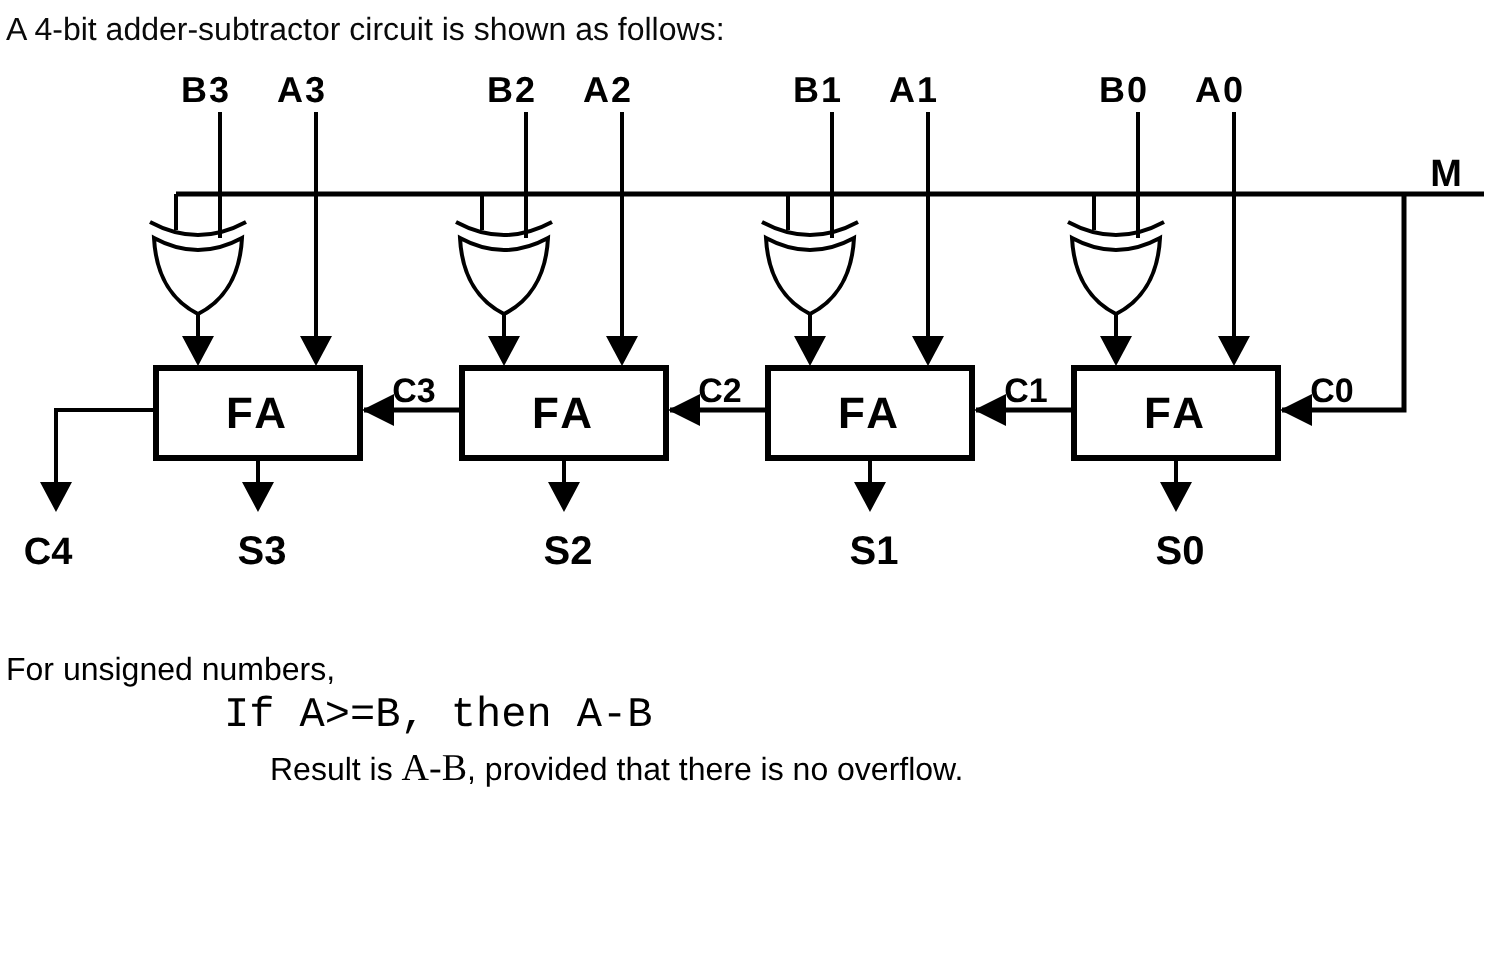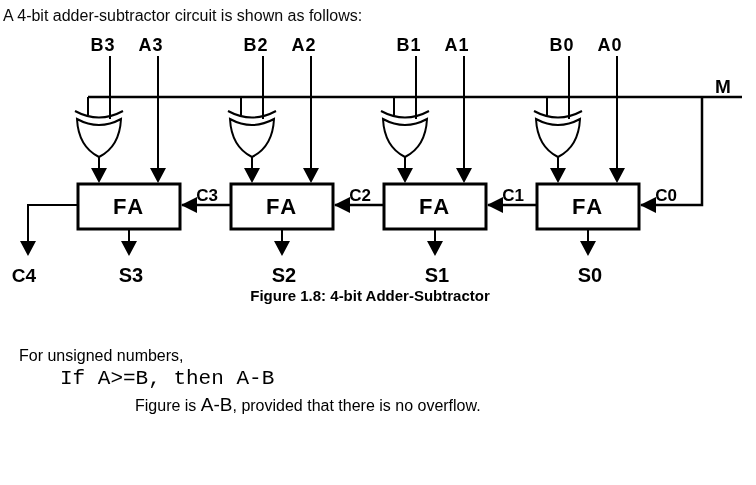--- a/index.html
+++ b/index.html
@@ -15,25 +15,25 @@
   .mlbl{font-size:19px;}
   .c4lbl{font-size:19px;}
   .wire{stroke:#000;stroke-width:2;fill:none;}
   .busw{stroke:#000;stroke-width:2.5;fill:none;}
   .arr{fill:#000;stroke:none;}
   .xbody{fill:#fff;stroke:#000;stroke-width:2;}
   .xarc{fill:none;stroke:#000;stroke-width:2;}
   .fa{fill:#fff;stroke:#000;stroke-width:3;}
   .caption{width:740px;text-align:center;font-weight:bold;font-size:15px;line-height:20px;}
   .notes{margin-top:38px;font-size:16px;}
-  .n-head{line-height:24px;padding-left:19px;}
+  .n-head{line-height:24px;padding-left:3px;}
   .n-head.signed{line-height:28px;}
-  .n-mono{font-family:"Liberation Mono","DejaVu Sans Mono",monospace;font-size:21px;line-height:22px;margin-left:60px;white-space:pre;}
+  .n-mono{font-family:"Liberation Mono","DejaVu Sans Mono",monospace;font-size:21px;line-height:22px;margin-left:112px;white-space:pre;}
   .n-result{line-height:29px;margin-left:135px;}
-  .mono-inline{font-family:Liberation Sans, sans-serif;font-size:19px;}
+  .mono-inline{font-family:Liberation Serif, serif;font-size:19px;}
 </style>
 </head>
 <body>
 
 <div class="page">
 
   <div class="title">A 4-bit adder-subtractor circuit is shown as follows:</div>
 
   <svg class="circuit" width="756" height="258" viewBox="0 28 756 258">
 
@@ -122,21 +122,20 @@
       <text class="fa-lbl" x="129" y="214">FA</text>
       <path class="wire" d="M 129,229 V 242"></path>
       <polygon class="arr" points="121,241 137,241 129,256"></polygon>
       <text class="sum" x="131" y="282">S0</text>
       <path class="busw" d="M 182,205 H 243 V 98"></path>
       <polygon class="arr" points="181,205 197,197 197,213"></polygon>
       <text class="carry" x="207" y="201">C0</text>
     </g>
   </svg>
 
-  <div class="caption">Figure 1.8: 4-bit Adder-Subtractor</div>
 
   <div class="notes">
     <div class="n-head">For unsigned numbers,</div>
     <div class="n-mono">If A&gt;=B, then A-B</div>
-    <div class="n-result"><span>Figure is </span><span class="mono-inline">A-B</span><span>, provided that there is no overflow.</span></div>
+    <div class="n-result"><span>Result is </span><span class="mono-inline">A-B</span><span>, provided that there is no overflow.</span></div>
   </div>
 
 </div>
 
 </body></html>

